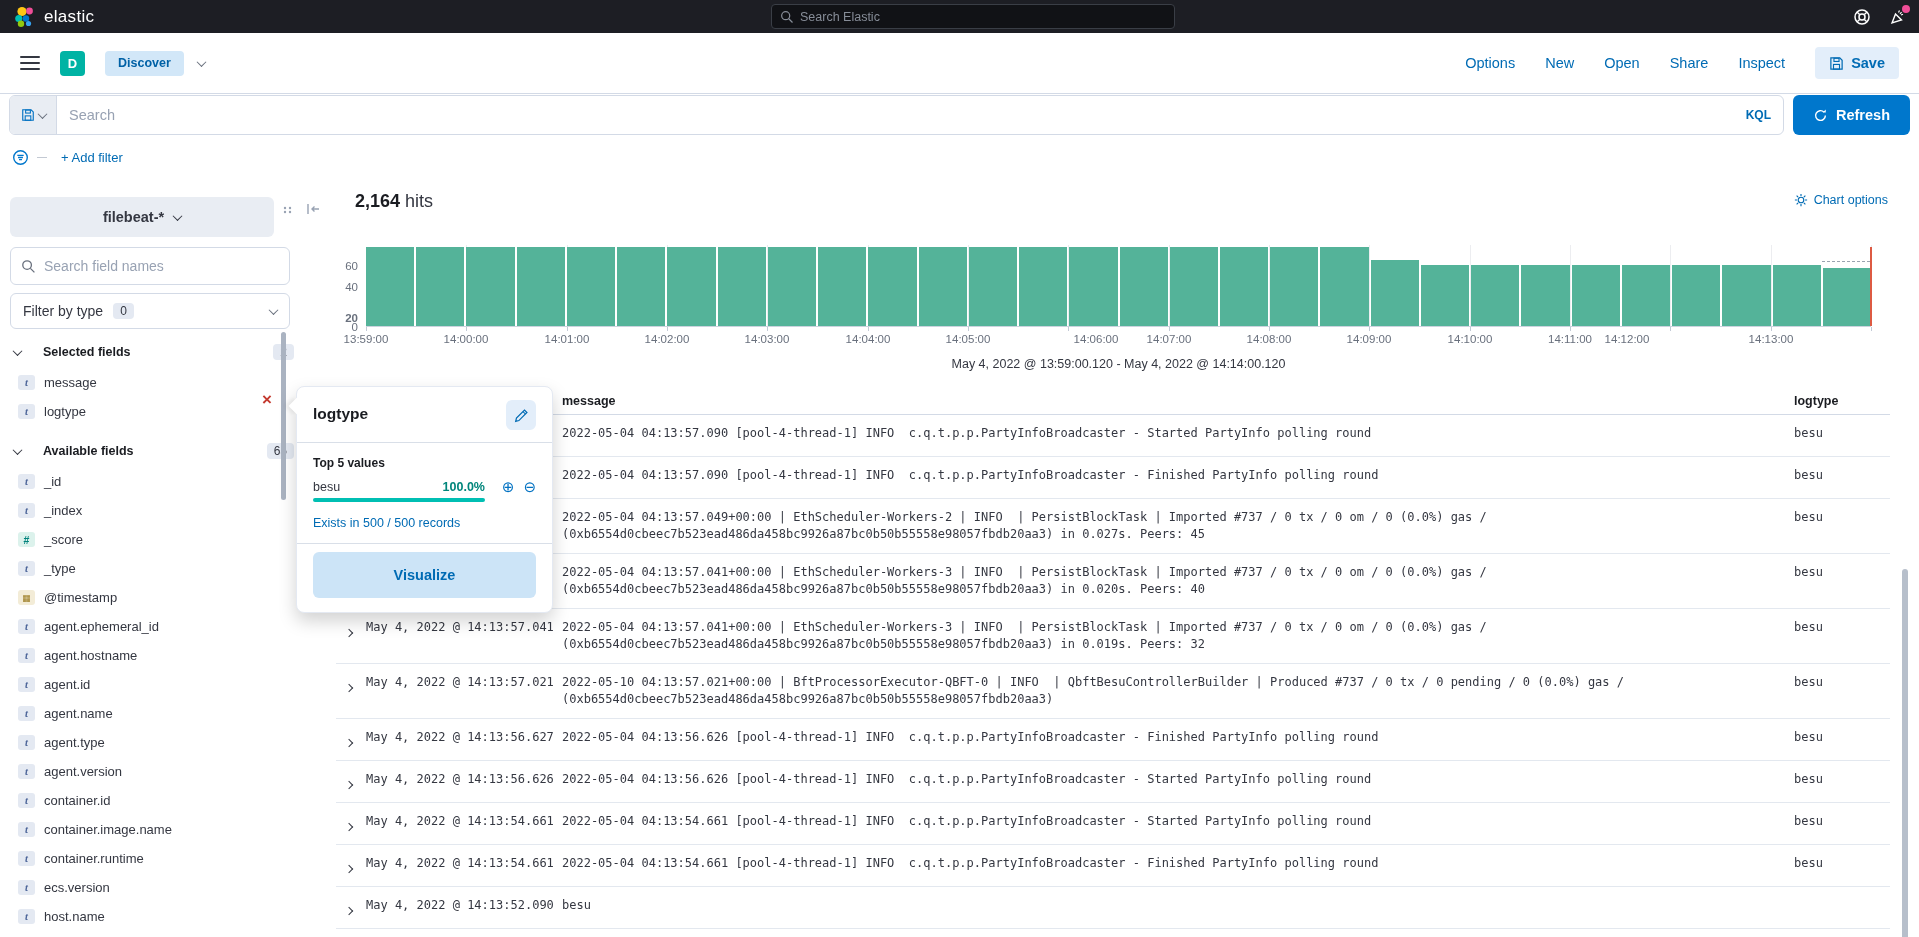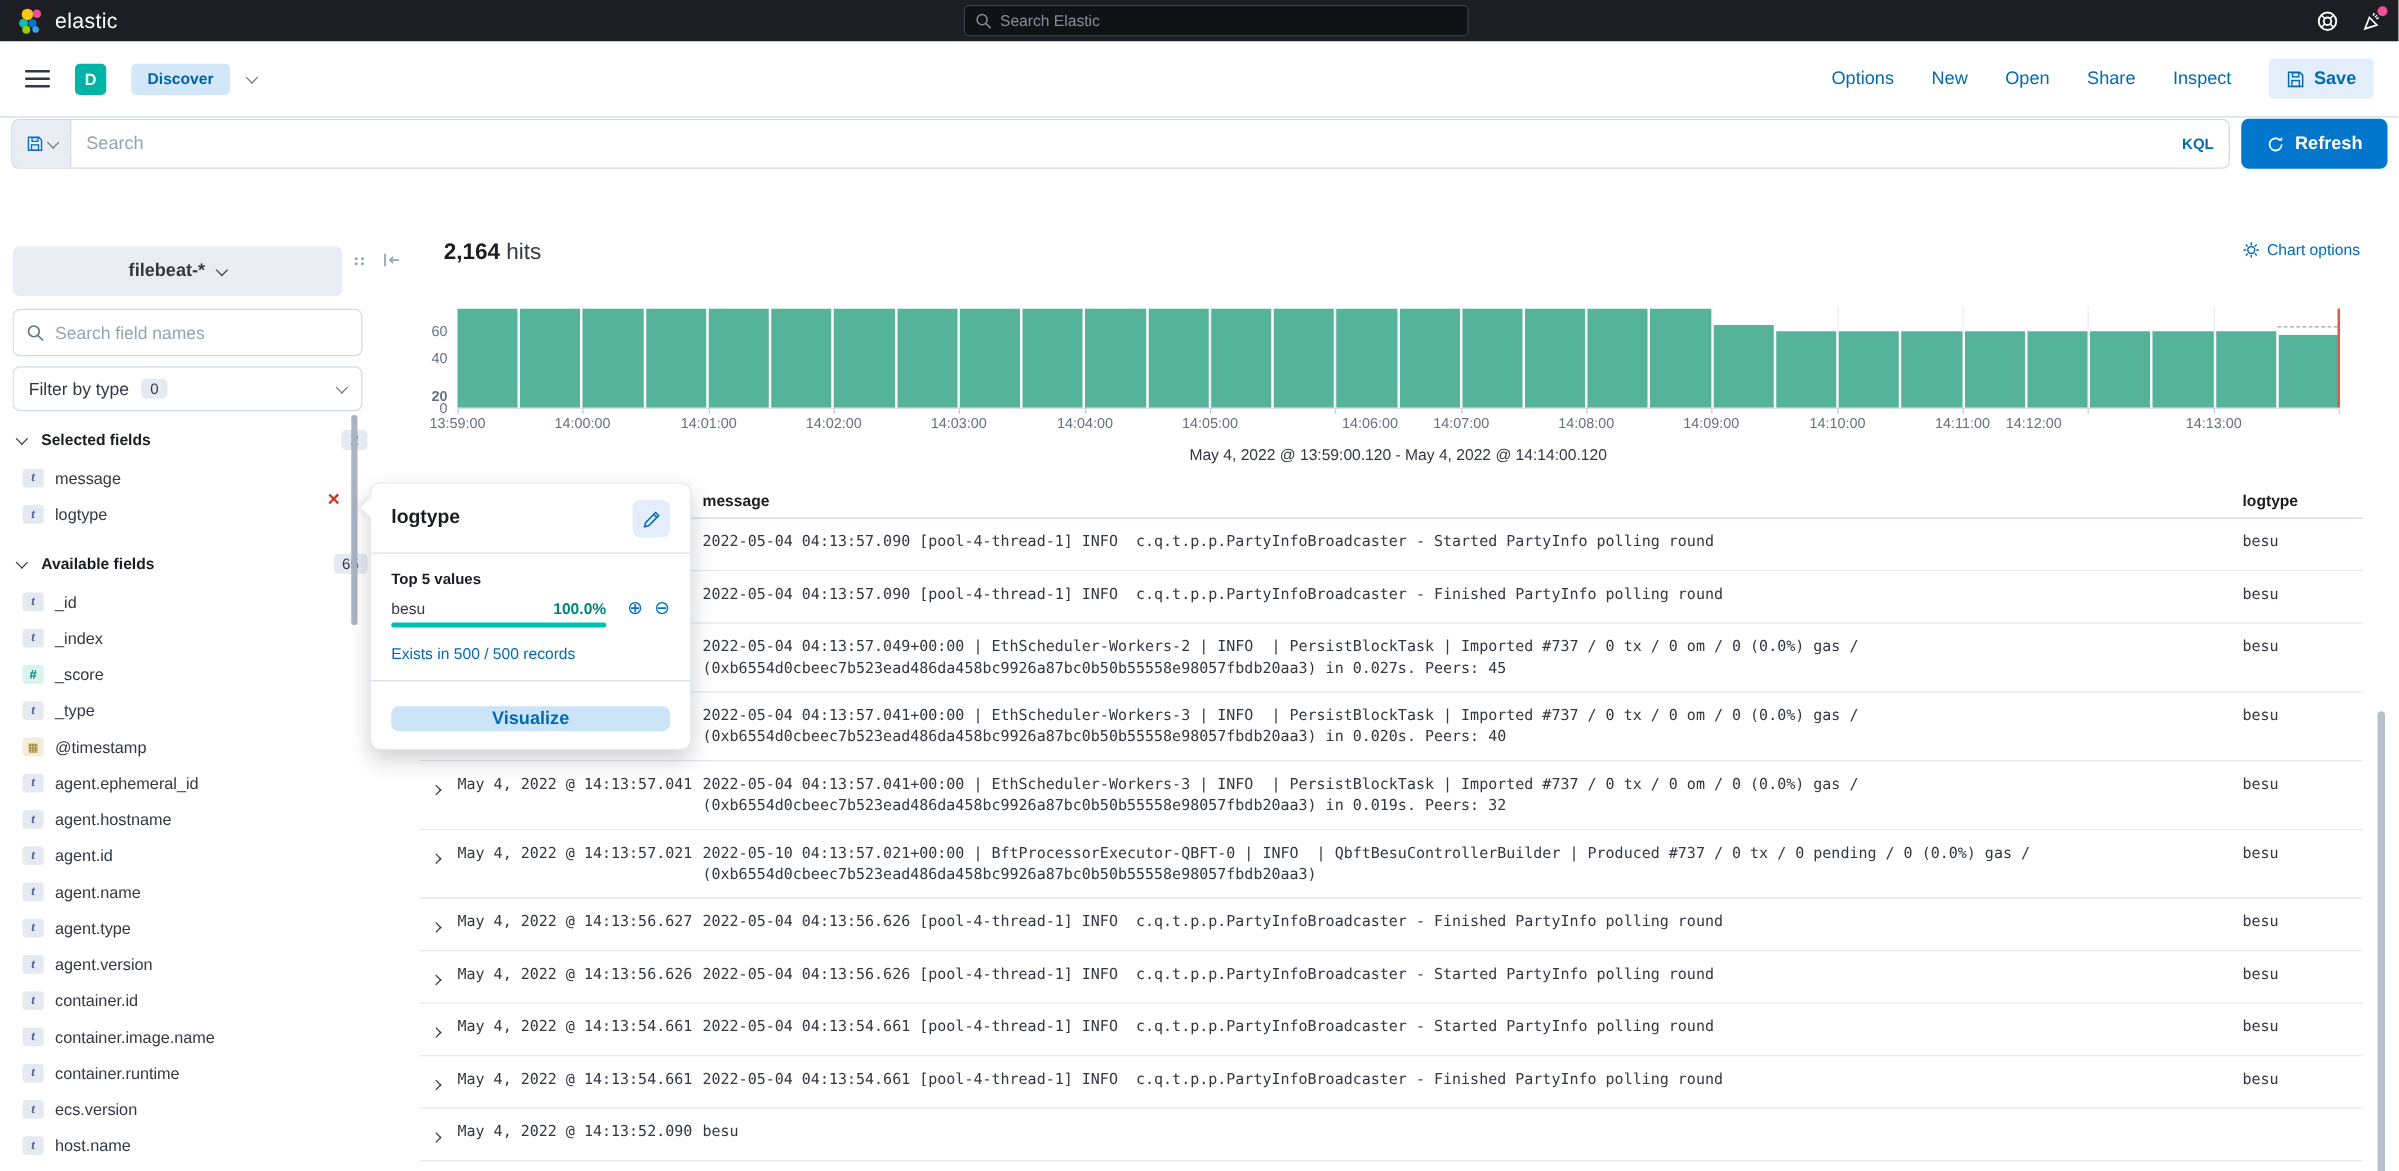--- a/index.html
+++ b/index.html
@@ -54,21 +54,21 @@
 
   
   .sidebar{position:absolute;left:10px;top:20px;width:300px;bottom:0;overflow:hidden}
   .ip-btn{width:264px;height:40px;background:#e9edf3;border-radius:6px;display:flex;align-items:center;justify-content:center;gap:10px;font-weight:bold;font-size:14.5px;color:#343741;cursor:pointer}
   .fsearch{margin-top:10px;width:280px;height:38px;border:1px solid #d3dae6;border-radius:6px;display:flex;align-items:center;padding:0 10px;gap:8px;color:#69707d}
   .fsearch input{flex:1;border:none;outline:none;font-size:14px;font-family:"Liberation Sans",sans-serif;color:#343741}
   .fsearch input::placeholder{color:#98a2b3}
   .ftype{margin-top:8px;width:280px;height:36px;border:1px solid #d3dae6;border-radius:6px;display:flex;align-items:center;padding:0 12px;gap:10px;font-size:14px;cursor:pointer}
   .count-badge{background:#e4e9f2;border-radius:4px;padding:1px 7px;font-size:12px;color:#343741}
   .ftype .chev{margin-left:auto}
-  .sect-head{margin-top:12px;display:flex;align-items:center;gap:12px;height:22px;padding-left:4px;cursor:pointer}
+  .sect-head{margin-top:12px;display:flex;align-items:center;gap:22px;height:22px;padding-left:4px;cursor:pointer}
   .sect-head .title{font-size:12.5px;font-weight:bold;color:#1a1c21}
   .sect-head .count-badge{margin-left:auto;margin-right:16px}
   .field-list{margin-top:5px}
   .field-item{height:29px;display:flex;align-items:center;gap:9px;padding-left:8px;border-radius:4px;cursor:pointer}
   .fi{width:17px;height:15px;border-radius:3px;display:flex;align-items:center;justify-content:center;font-size:10.5px;flex:0 0 auto}
   .ft-s{background:#e4e9f2;color:#4d6599;font-style:italic;font-family:"Liberation Serif",serif;font-weight:bold}
   .ft-n{background:#dcf2ec;color:#00827c;font-weight:bold}
   .ft-d{background:#f3ecd7;color:#9b7c23;font-size:9px}
   .field-name{font-size:13px;color:#343741}
   .chev{display:inline-block;width:7px;height:7px;border-right:1.6px solid #69707d;border-bottom:1.6px solid #69707d;transform:rotate(45deg) translate(-1px,-1px)}
@@ -119,21 +119,21 @@
   .pop-div{height:1px;background:#d9dfe8;margin:12px -16px 0}
   .pop-sect{font-size:12px;font-weight:bold;color:#1a1c21;margin-top:13px}
   .val-row{margin-top:9px;display:flex;align-items:center}
   .val-left{width:172px;display:flex}
   .val-name{font-size:12.5px;color:#343741}
   .val-pct{margin-left:auto;font-size:12.5px;font-weight:bold}
   .val-actions{margin-left:auto;display:flex;gap:9px;color:#0071c2;font-size:15px}
   .val-actions span{cursor:pointer;line-height:15px}
   .val-bar{width:172px;height:4px;border-radius:2px;margin-top:4px}
   .exists-link{display:inline-block;margin-top:14px;color:#006bb4;font-size:12.5px;cursor:pointer}
-  .visualize-btn{margin-top:20px;height:20px;border-radius:6px;background:#cce4f7;color:#006bb4;font-weight:bold;font-size:14.5px;display:flex;align-items:center;justify-content:center;cursor:pointer}
+  .visualize-btn{margin-top:8px;height:46px;border-radius:6px;background:#cce4f7;color:#006bb4;font-weight:bold;font-size:14.5px;display:flex;align-items:center;justify-content:center;cursor:pointer}
 </style>
 </head>
 <body>
 
 <div class="page">
 
   <header class="topbar">
     <div class="brand">
       <svg width="22" height="22" viewBox="0 0 22 22">
         <circle cx="8" cy="5.5" r="4.6" fill="#fec514"></circle>
@@ -211,20 +211,30 @@
     </div>
     <div class="refresh-btn">
       <svg width="15" height="15" viewBox="0 0 16 16">
           <path d="M13.2 8a5.2 5.2 0 1 1-1.6-3.75" fill="none" stroke="#fff" stroke-width="1.5"></path>
           <path d="M13.6 1.6v3.2h-3.2z" fill="#fff"></path>
         </svg>
       <span>Refresh</span>
     </div>
   </div>
 
+  <div class="filterbar">
+    <span class="filter-icon">
+      <svg width="17" height="17" viewBox="0 0 16 16">
+          <circle cx="8" cy="8" r="6.4" fill="none" stroke="currentColor" stroke-width="1.3"></circle>
+          <path d="M5 6h6M5.7 8h4.6M6.6 10h2.8" stroke="currentColor" stroke-width="1.2"></path>
+        </svg>
+    </span>
+    <span class="filter-dash"></span>
+    <span class="add-filter">+ Add filter</span>
+  </div>
 
   <div class="content">
 
     <aside class="sidebar">
       <div class="ip-btn">
         <span>filebeat-*</span>
         <span class="chev dark"></span>
       </div>
       <div class="fsearch">
         <svg width="15" height="15" viewBox="0 0 16 16">

